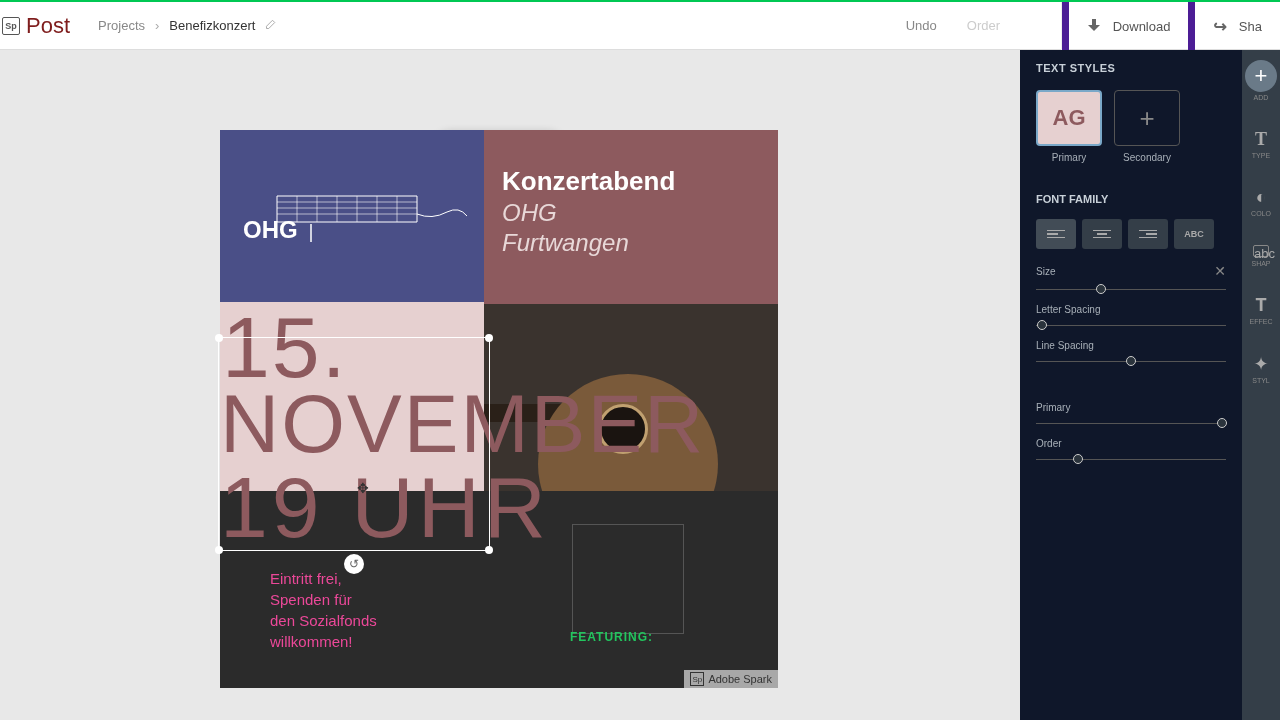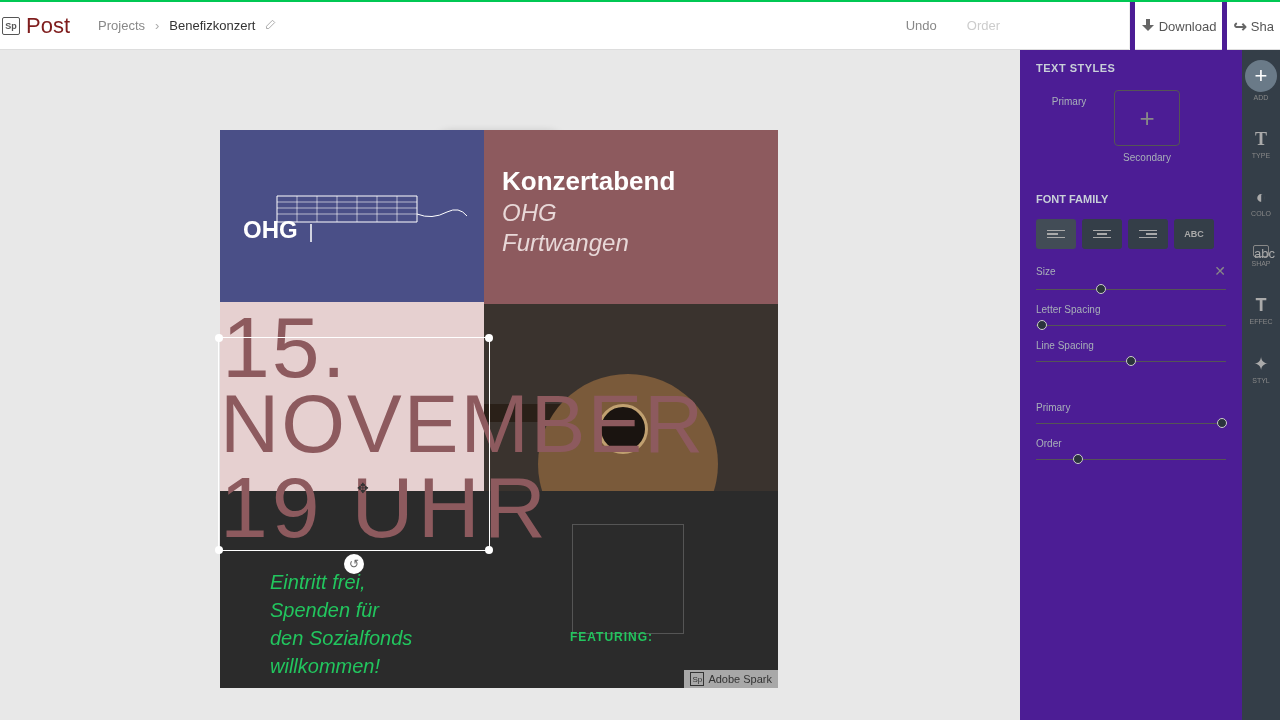--- a/index.html
+++ b/index.html
@@ -9,21 +9,21 @@
 .logo-box { width: 18px; height: 18px; border: 1px solid #555; border-radius: 2px; margin-left: 2px; display: flex; align-items: center; justify-content: center; font-size: 9px; color: #555; font-weight: 600; }
 .logo-text { font-size: 22px; color: #7f1d1d; font-weight: 300; margin-left: 6px; }
 .breadcrumb { margin-left: 28px; font-size: 13px; color: #888; display: flex; align-items: center; gap: 10px; }
 .breadcrumb .active { color: #333; }
 .breadcrumb .chev { color: #aaa; }
 .pencil-ico { width: 12px; height: 12px; display: inline-block; }
 .header-spacer { flex: 1; }
 .undo-redo { display: flex; gap: 30px; font-size: 13px; color: #888; margin-right: 280px; }
 .undo-redo .disabled { color: #ccc; }
 .header-right { position: absolute; right: 0; top: 2px; height: 48px; display: flex; align-items: center; border-left: 1px solid #eee; }
-.hbtn { padding: 0 6px; height: 48px; display: flex; align-items: center; gap: 4px; font-size: 13px; color: #555; border-left: 5px solid #4c1d95; cursor: pointer; }
+.hbtn { padding: 0 18px; height: 48px; display: flex; align-items: center; gap: 12px; font-size: 13px; color: #555; border-left: 7px solid #4c1d95; cursor: pointer; }
 .dl-icon { width: 14px; height: 14px; position: relative; }
 .dl-icon::before { content: ""; position: absolute; left: 5px; top: 0; width: 4px; height: 8px; background: #666; }
 .dl-icon::after { content: ""; position: absolute; left: 1px; top: 6px; border-left: 6px solid transparent; border-right: 6px solid transparent; border-top: 6px solid #666; }
 .share-icon::before { content: "↪"; font-size: 16px; color: #666; font-weight: bold; }
 
 .canvas-area { position: absolute; top: 50px; left: 0; width: 1020px; height: 670px; background: #e8e8e8; }
 .poster { position: absolute; left: 220px; top: 80px; width: 558px; height: 558px; background: #2b2b2b; }
 .tl { position: absolute; left: 0; top: 0; width: 264px; height: 172px; background: #4a4f87; display: flex; align-items: center; justify-content: center; }
 .ohg-svg { width: 230px; height: 60px; }
 .tr { position: absolute; left: 264px; top: 0; width: 294px; height: 174px; background: #8d5a5e; padding: 36px 18px; }
@@ -32,40 +32,40 @@
 .ml { position: absolute; left: 0; top: 172px; width: 264px; height: 189px; background: #e6d0d0; }
 .mr { position: absolute; left: 264px; top: 174px; width: 294px; height: 187px; background: #3a332e; overflow: hidden; }
 .guitar-body { position: absolute; right: 60px; top: 70px; width: 180px; height: 180px; background: #7a5a3a; border-radius: 50%; }
 .guitar-hole { position: absolute; right: 130px; top: 100px; width: 50px; height: 50px; background: #1a1410; border-radius: 50%; border: 3px solid #c0a070; }
 .guitar-neck { position: absolute; left: 0; top: 100px; width: 180px; height: 18px; background: #2a2018; }
 .bl { position: absolute; left: 0; top: 361px; width: 558px; height: 197px; background: #2b2b2b; }
 .datetext { font-family: Impact, "Arial Black", sans-serif; color: #8d5a5e; line-height: 0.88; letter-spacing: 2px; }
 .d1 { position: absolute; left: 2px; top: 180px; font-size: 86px; }
 .d2 { position: absolute; left: 0; top: 258px; font-size: 82px; }
 .d3 { position: absolute; left: 0; top: 340px; font-size: 86px; letter-spacing: 4px; }
-.footer-text { position: absolute; left: 50px; top: 438px; color: #22c55e; font-style: italic; font-size: 20px; line-height: 1.4; }
+.footer-text { position: absolute; left: 50px; top: 438px; color: #ec4899; font-size: 15px; line-height: 1.4; }
 .featuring { position: absolute; left: 350px; top: 500px; color: #22c55e; font-size: 12px; font-weight: 700; letter-spacing: 1px; }
 .empty-box { position: absolute; left: 352px; top: 394px; width: 112px; height: 110px; border: 1px solid #555; }
 .watermark { position: absolute; right: 0; bottom: 0; background: rgba(200,200,200,0.8); padding: 2px 6px; font-size: 11px; color: #333; display: flex; align-items: center; gap: 4px; }
 .wm-logo { width: 14px; height: 14px; border: 1px solid #333; font-size: 8px; display: flex; align-items: center; justify-content: center; }
 
 .selection { position: absolute; left: 218px; top: 287px; width: 272px; height: 214px; border: 1px solid #fff; pointer-events: none; }
 .handle { position: absolute; width: 8px; height: 8px; background: #fff; border-radius: 50%; }
 .hTL { left: -4px; top: -4px; } .hTR { right: -4px; top: -4px; }
 .hBL { left: -4px; bottom: -4px; } .hBR { right: -4px; bottom: -4px; }
 .rot-handle { position: absolute; left: 50%; bottom: -24px; transform: translateX(-50%); width: 20px; height: 20px; background: #fff; border-radius: 50%; display: flex; align-items: center; justify-content: center; font-size: 12px; color: #666; }
 .cursor { position: absolute; left: 357px; top: 430px; font-size: 14px; color: #333; }
 
 .float-toolbar { position: absolute; left: 432px; top: 80px; height: 38px; background: #fff; border-radius: 19px; box-shadow: 0 2px 8px rgba(0,0,0,0.2); display: flex; align-items: center; padding: 0 6px; }
 .float-toolbar .fbtn { width: 40px; height: 38px; display: flex; align-items: center; justify-content: center; color: #555; font-size: 14px; cursor: pointer; }
 .float-toolbar .sep { width: 1px; height: 22px; background: #ddd; }
 .trash-svg { width: 14px; height: 15px; }
 .dup-svg { width: 15px; height: 15px; }
 
-.right-panel { position: absolute; right: 38px; top: 50px; width: 222px; height: 670px; background: #4c1d95; color: #a8b0b8; padding: 12px 16px; }
+.right-panel { position: absolute; right: 38px; top: 50px; width: 222px; height: 670px; background: #0f172a; color: #a8b0b8; padding: 12px 16px; }
 .rp-header { font-size: 11px; font-weight: 700; letter-spacing: 0.5px; color: #c8d0d8; }
 .styles-row { display: flex; gap: 12px; margin-top: 16px; }
 .style-card { width: 66px; text-align: center; }
 .style-box { width: 66px; height: 56px; border: 1px solid #555; border-radius: 4px; display: flex; align-items: center; justify-content: center; font-size: 22px; font-weight: 800; cursor: pointer; }
 .style-box.primary { background: #e6d0d0; border: 2px solid #7aa8c8; color: #8d5a5e; font-family: Impact, sans-serif; }
 .style-box.add { font-size: 26px; font-weight: 300; color: #888; }
 .style-cap { font-size: 10px; margin-top: 6px; }
 .rp-sub { font-size: 11px; font-weight: 700; margin-top: 30px; color: #c8d0d8; }
 .font-select { margin-top: 10px; height: 34px; background: #343e48; border-radius: 4px; display: flex; align-items: center; padding: 0 12px; font-size: 12px; color: #d0d8e0; justify-content: space-between; cursor: pointer; }
 .align-row { display: flex; gap: 6px; margin-top: 14px; }
@@ -193,20 +193,21 @@
     <div class="handle hBR"></div>
     <div class="rot-handle">↺</div>
   </div>
   <div class="cursor">✥</div>
 </div>
 
 <div class="right-panel">
   <div class="rp-header">TEXT STYLES</div>
   <div class="styles-row">
     <div class="style-card">
+      <div class="style-box primary">AG</div>
       <div class="style-cap">Primary</div>
     </div>
     <div class="style-card">
       <div class="style-box add">+</div>
       <div class="style-cap">Secondary</div>
     </div>
   </div>
 
   <div class="rp-sub">FONT FAMILY</div>
 

